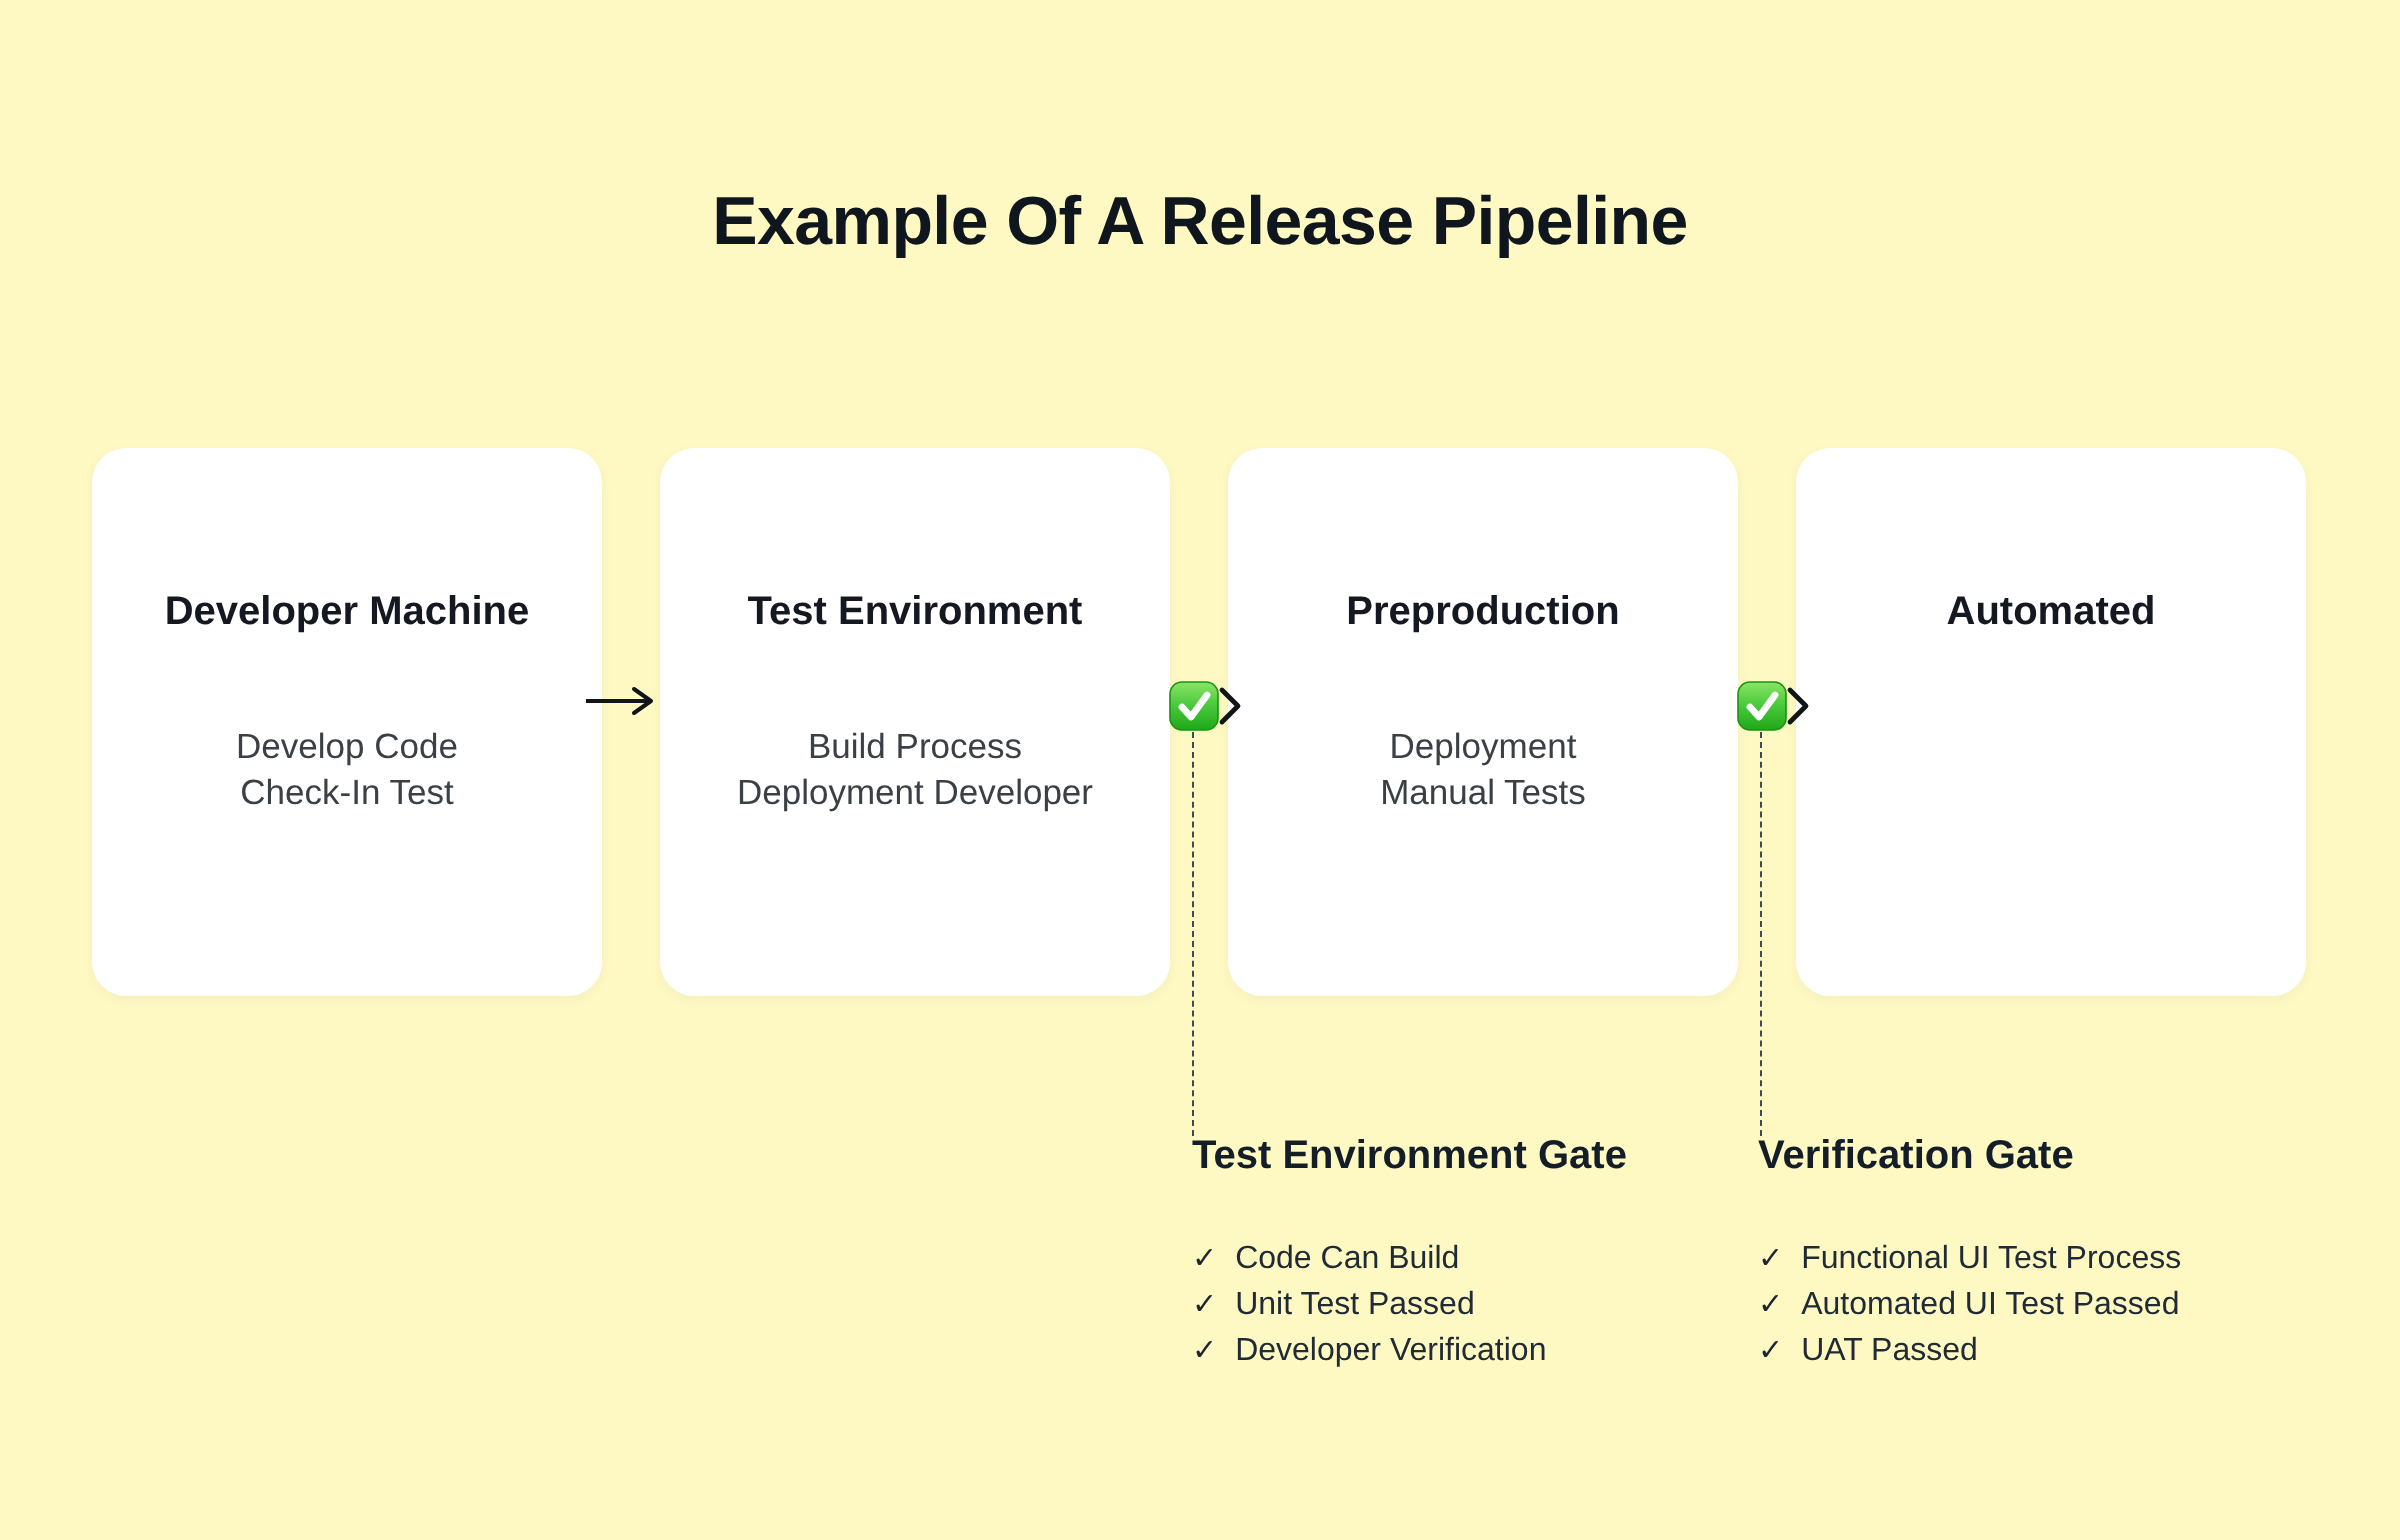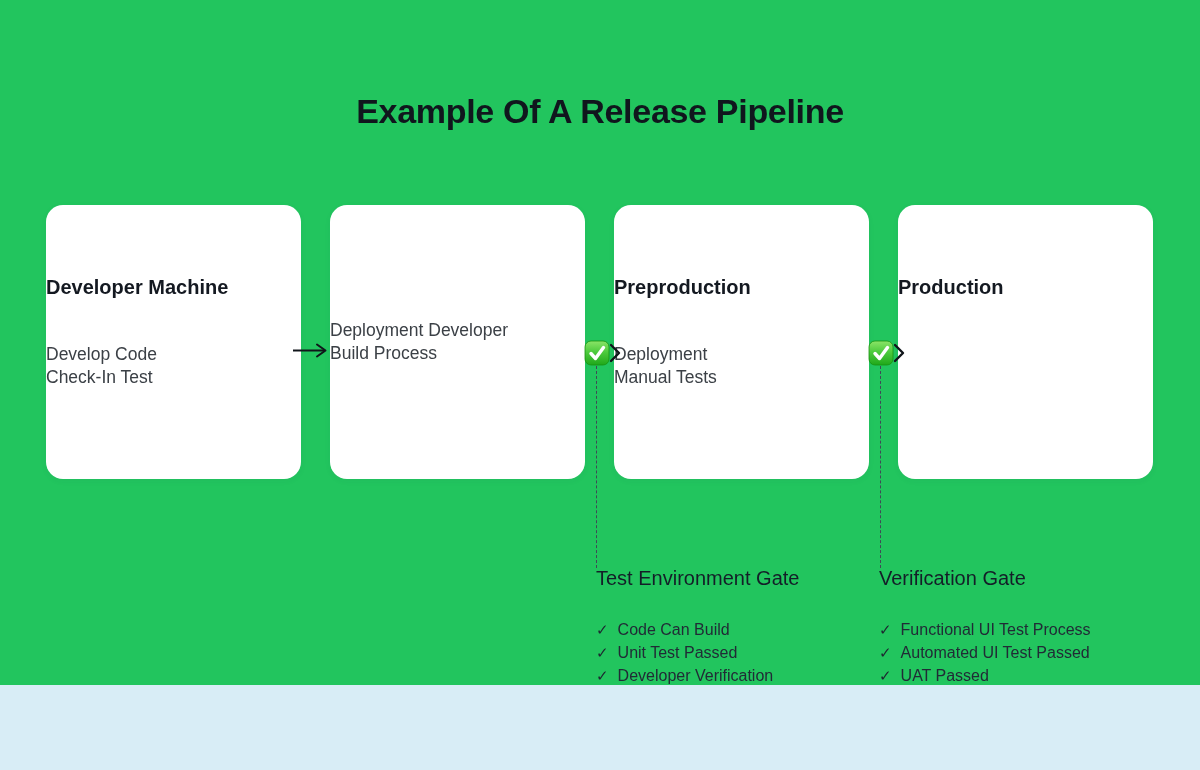--- a/index.html
+++ b/index.html
@@ -5,44 +5,44 @@
   * { margin: 0; padding: 0; box-sizing: border-box; }
   html, body { width: 1200px; height: 770px; }
   body {
     font-family: "Liberation Sans", sans-serif;
     background: #d8edf6;
     overflow: hidden;
   }
   .stage {
     position: relative;
     width: 1200px;
-    height: 685px;
-    background: #22c55e;
+    height: 770px;
+    background: #fef9c3;
   }
   .page-title {
     position: absolute;
     top: 92px;
     left: 0;
     width: 1200px;
     text-align: center;
     font-size: 34px;
     line-height: 38px;
     font-weight: 700;
     color: #10161d;
     letter-spacing: -0.3px;
   }
   .card {
     position: absolute;
-    top: 205px;
+    top: 224px;
     width: 255px;
     height: 274px;
     background: #ffffff;
     border-radius: 17px;
     box-shadow: 0 2px 6px rgba(30, 60, 90, 0.05);
-    text-align: left;
+    text-align: center;
     padding-top: 70px;
   }
   .card-1 { left: 46px; }
   .card-2 { left: 330px; }
   .card-3 { left: 614px; }
   .card-4 { left: 898px; }
   .card-title {
     font-size: 20px;
     line-height: 24px;
     font-weight: 700;
@@ -73,21 +73,21 @@
   .dashed-line-2 { left: 880px; }
   .gate {
     position: absolute;
     top: 566px;
   }
   .gate-1 { left: 596px; }
   .gate-2 { left: 879px; }
   .gate-title {
     font-size: 20px;
     line-height: 24px;
-    font-weight: 400;
+    font-weight: 700;
     color: #141e28;
     margin-bottom: 28px;
   }
   .check-row {
     display: flex;
     align-items: baseline;
     gap: 9px;
     font-size: 16px;
     line-height: 23px;
     color: #212b36;
@@ -117,36 +117,37 @@
 
   <div class="card card-1">
     <div class="card-title">Developer Machine</div>
     <div class="card-lines">
       <div>Develop Code</div>
       <div>Check-In Test</div>
     </div>
   </div>
 
   <div class="card card-2">
+    <div class="card-title">Test Environment</div>
     <div class="card-lines">
+      <div>Build Process</div>
       <div>Deployment Developer</div>
-      <div>Build Process</div>
     </div>
   </div>
 
   <div class="card card-3">
     <div class="card-title">Preproduction</div>
     <div class="card-lines">
       <div>Deployment</div>
       <div>Manual Tests</div>
     </div>
   </div>
 
   <div class="card card-4">
-    <div class="card-title">Production</div>
+    <div class="card-title">Automated</div>
   </div>
 
   <svg class="connector flow-arrow-1" width="40" height="15" viewBox="0 0 40 15">
     <line x1="1" y1="7.5" x2="32" y2="7.5" stroke="#10151a" stroke-width="2"></line>
     <path d="M25 1.5 L33.5 7.5 L25 13.5" fill="none" stroke="#10151a" stroke-width="2" stroke-linecap="round" stroke-linejoin="round"></path>
   </svg>
 
   <svg class="connector gate-connector-1" width="40" height="28" viewBox="0 0 40 28">
     <rect x="1" y="2" width="24" height="24" rx="6" fill="url(#gateGrad)" stroke="#17930f" stroke-width="0.8"></rect>
     <path d="M7 14.5 L11.5 19.5 L19.5 8.5" fill="none" stroke="#ffffff" stroke-width="3.4" stroke-linecap="round" stroke-linejoin="round"></path>

